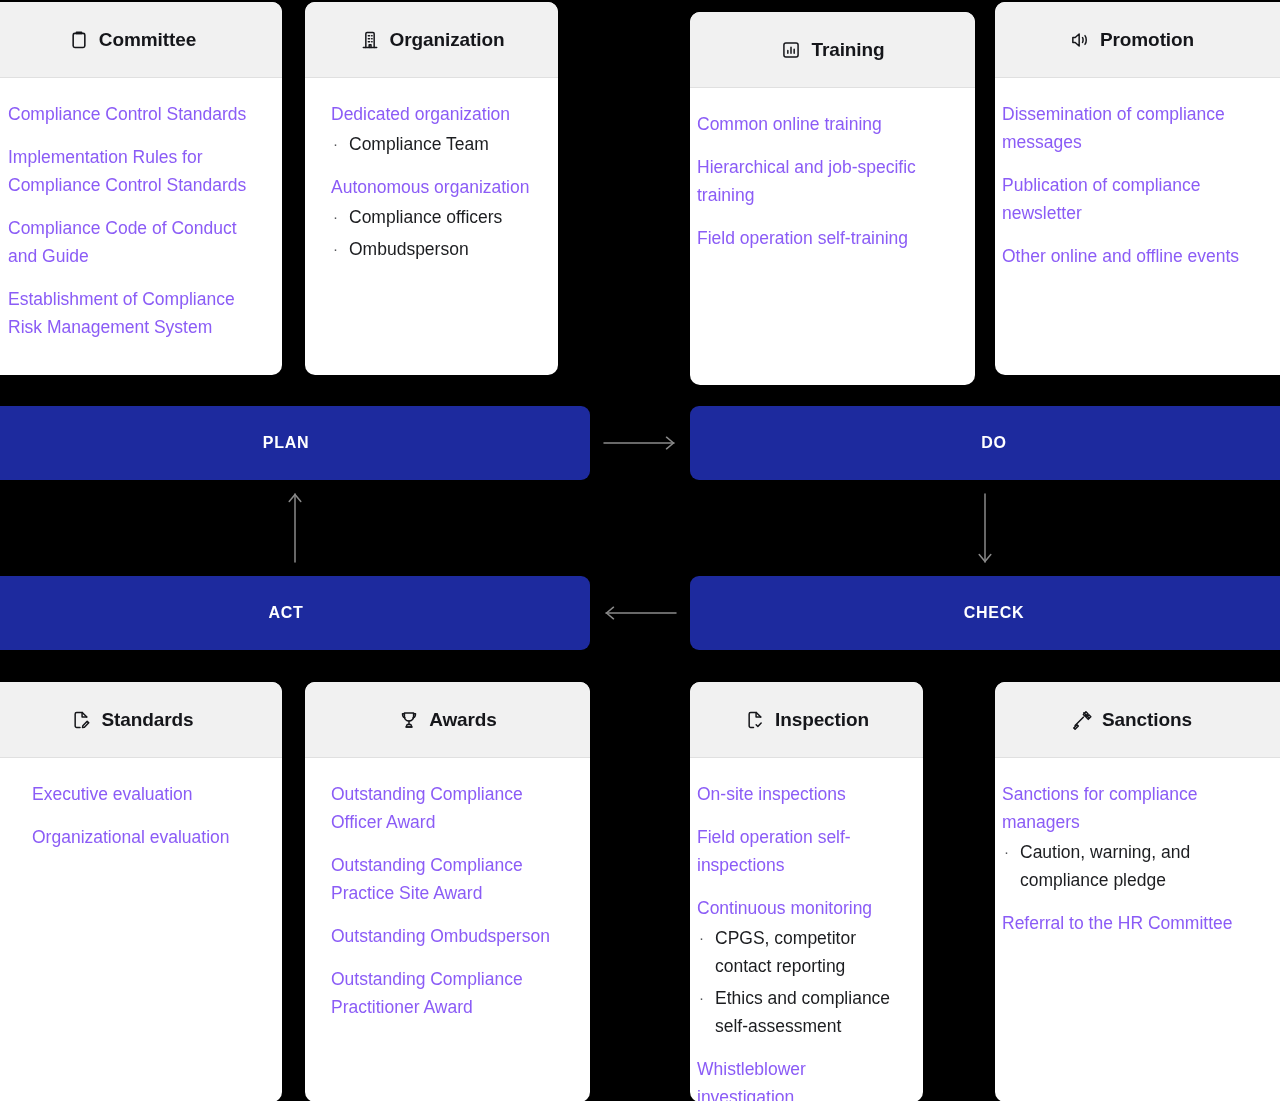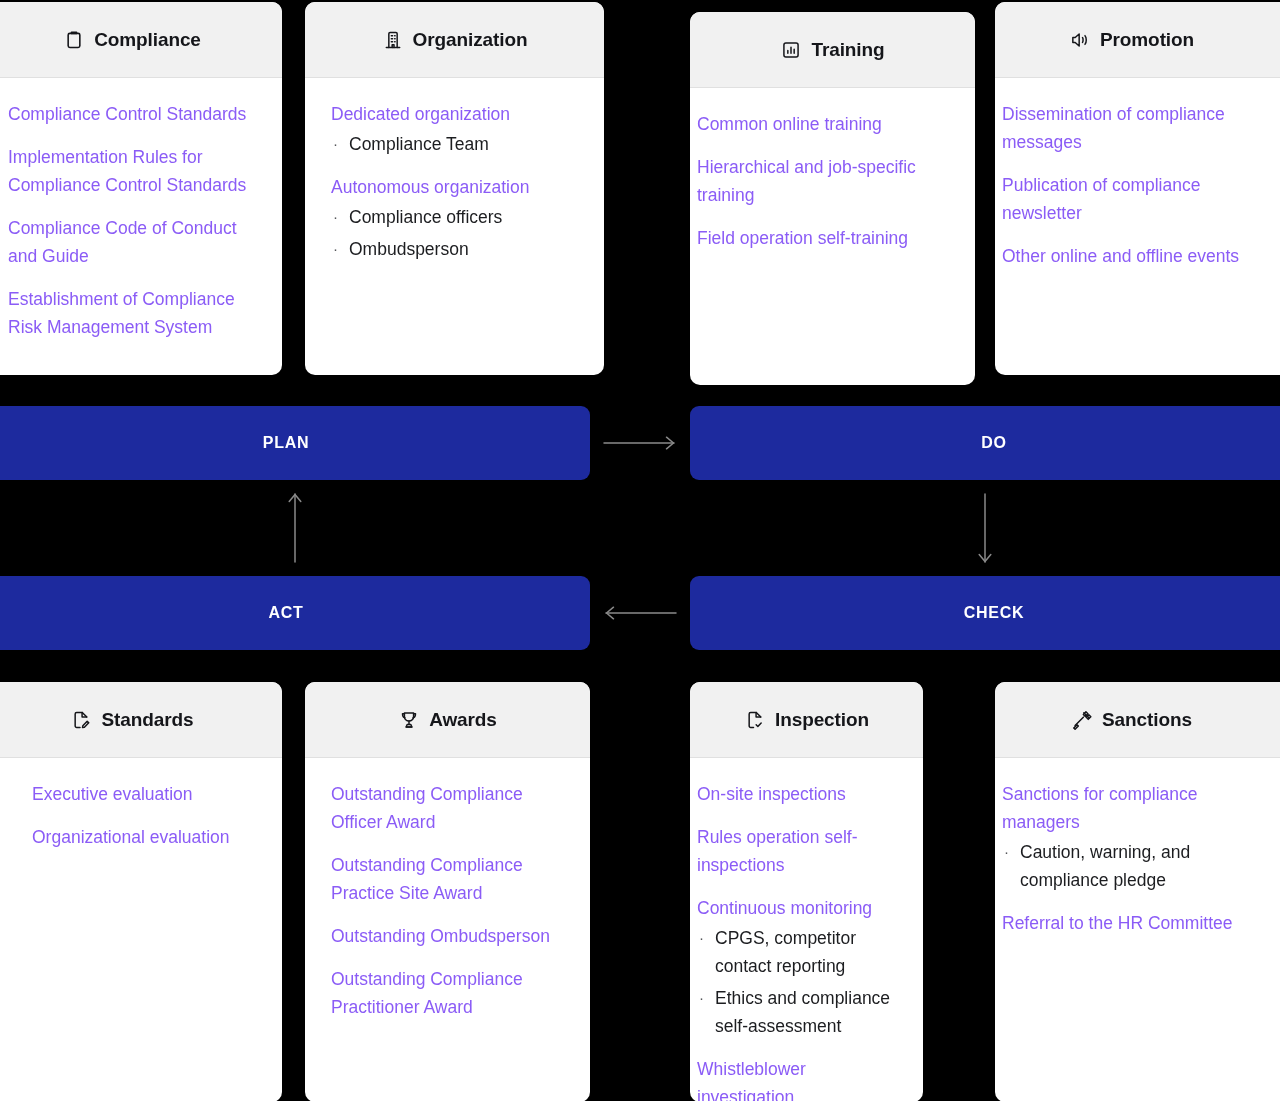--- a/index.html
+++ b/index.html
@@ -126,39 +126,39 @@
 
   <div class="card" style="left:-18px; top:2px; width:300px; height:373px;">
     <div class="card-header">
       <span class="card-icon">
         <svg width="20" height="20" viewBox="0 0 24 24" fill="none" stroke="currentColor" stroke-width="1.9" stroke-linecap="round" stroke-linejoin="round">
           <rect x="5" y="4" width="14" height="17" rx="2"></rect>
           <path d="M9 4V2.8h6V4"></path>
           <path d="M9 4.2h6"></path>
         </svg>
       </span>
-      <span class="card-title">Compliance</span>
+      <span class="card-title">Committee</span>
     </div>
     <div class="card-body pad-l24">
         <div class="entry">
           <div class="entry-text">Compliance Control Standards</div>
         </div>
         <div class="entry">
           <div class="entry-text">Implementation Rules for Compliance Control Standards</div>
         </div>
         <div class="entry">
           <div class="entry-text">Compliance Code of Conduct and Guide</div>
         </div>
         <div class="entry">
           <div class="entry-text">Establishment of Compliance Risk Management System</div>
         </div>
       </div>
   </div>
 
-  <div class="card" style="left:305px; top:2px; width:299px; height:373px;">
+  <div class="card" style="left:305px; top:2px; width:253px; height:373px;">
     <div class="card-header">
       <span class="card-icon">
         <svg width="20" height="20" viewBox="0 0 24 24" fill="none" stroke="currentColor" stroke-width="1.8" stroke-linecap="round" stroke-linejoin="round">
           <path d="M7 21V4.5a1.5 1.5 0 0 1 1.5-1.5h7A1.5 1.5 0 0 1 17 4.5V21"></path>
           <path d="M4 21h16"></path>
           <path d="M10 7h1.5M14 7h.5M10 10.5h1.5M14 10.5h.5M10 14h1.5M14 14h.5"></path>
           <path d="M11 21v-3.3h2.2V21"></path>
         </svg>
       </span>
       <span class="card-title">Organization</span>
@@ -333,21 +333,21 @@
           <path d="m13.4 17.8 2 2 4-4.2"></path>
         </svg>
       </span>
       <span class="card-title">Inspection</span>
     </div>
     <div class="card-body pad-l14">
         <div class="entry">
           <div class="entry-text">On-site inspections</div>
         </div>
         <div class="entry">
-          <div class="entry-text">Rules operation self-inspections</div>
+          <div class="entry-text">Field operation self-inspections</div>
         </div>
         <div class="entry">
           <div class="entry-text">Continuous monitoring</div>
           <div class="sublist">
             <div class="subitem"><span class="bullet">·</span>CPGS, competitor contact reporting</div>
             <div class="subitem"><span class="bullet">·</span>Ethics and compliance self-assessment</div>
           </div>
         </div>
         <div class="entry">
           <div class="entry-text">Whistleblower investigation</div>

